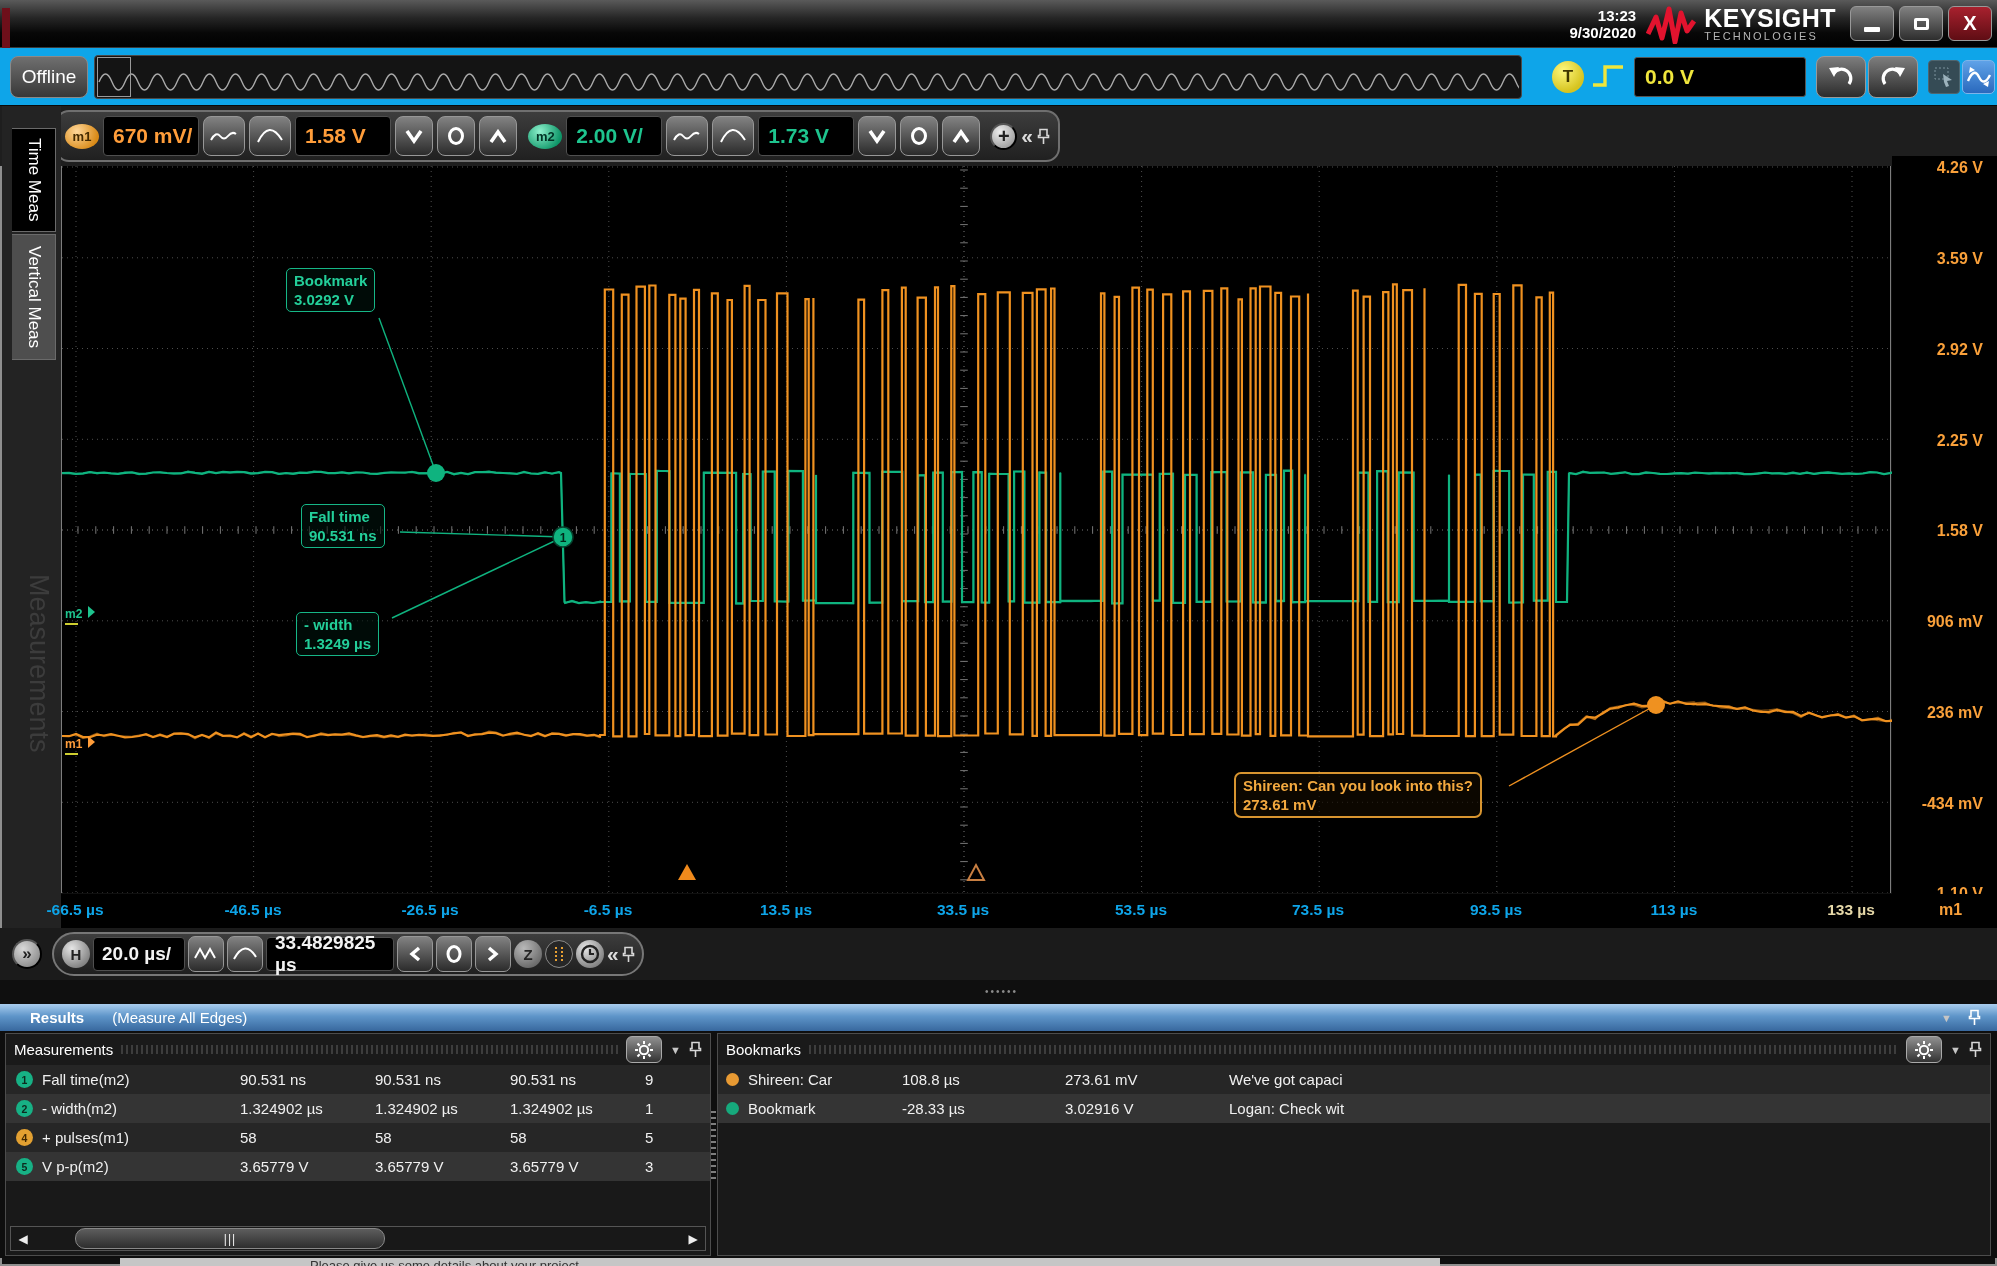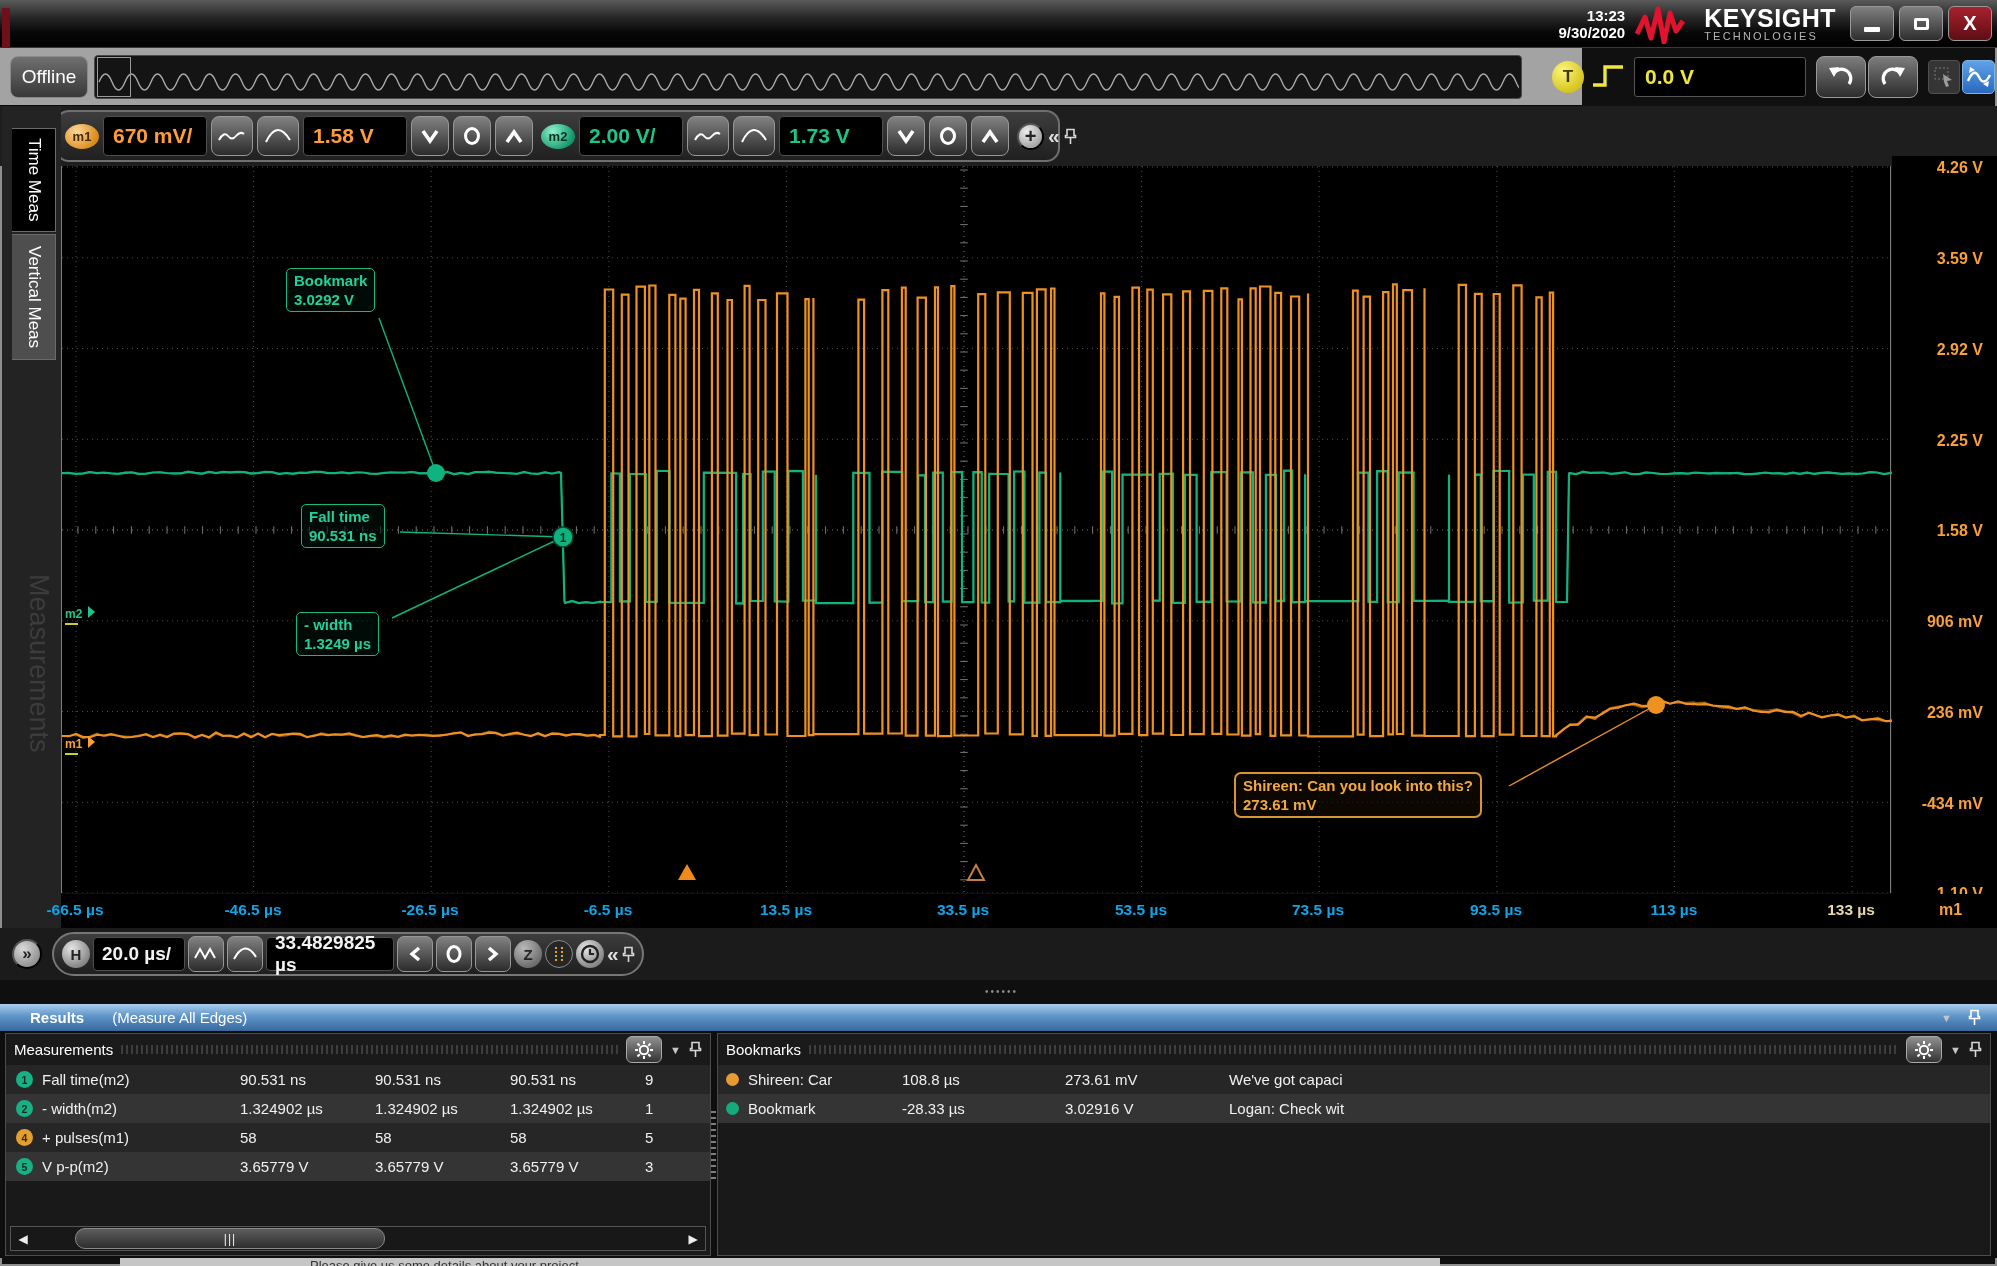--- a/index.html
+++ b/index.html
@@ -9,31 +9,31 @@
   .abs{position:absolute}
   .cc{display:flex;align-items:center;justify-content:center}
 
   
   .menubar{left:0;top:0;width:1997px;height:48px;background:linear-gradient(#5a5a5a,#262626 38%,#070707 70%,#000);
            display:flex;align-items:center;border-bottom:1px solid #3a3a3a}
   .redstrip{left:2px;top:8px;width:8px;height:48px;background:#6e0f1a}
   .menu-items{display:flex;gap:27px;padding-left:36px;font-size:18px;color:#fff}
   .menu-items span{cursor:default}
   .clockblk{margin-left:auto;text-align:right;font-size:15px;font-weight:bold;color:#fff;line-height:17px;padding-right:10px}
-  .brand{display:flex;align-items:center;gap:15px;padding-right:14px}
+  .brand{display:flex;align-items:center;gap:4px;padding-right:14px}
   .brandtxt .k1{font-size:25px;font-weight:800;color:#fff;letter-spacing:.5px;line-height:24px}
   .brandtxt .k2{font-size:11px;color:#b5b5b5;letter-spacing:2.2px}
   .winbtn{width:44px;height:35px;border-radius:6px;border:1px solid #999;background:linear-gradient(#808080,#2e2e2e);
           margin-right:5px;color:#fff}
   .winbtn.close{background:linear-gradient(#a8212e,#5f0d14);font-weight:800;font-size:20px}
   .minbar{width:16px;height:5px;background:#fff;border-radius:1px;margin-top:12px}
   .maxsq{width:15px;height:12px;border:3px solid #fff;border-radius:2px}
 
   
-  .statusbar{left:0;top:48px;width:1582px;height:58px;background:#a3a3a3;border-bottom:1px solid #0a0a0a}
+  .statusbar{left:0;top:48px;width:1997px;height:58px;background:#0ea5e9;border-bottom:1px solid #0a0a0a}
   .offline-btn{left:10px;top:8px;width:78px;height:42px;border-radius:8px;border:1px solid #8a8a8a;
                background:linear-gradient(#6f6f6f,#383838);color:#fff;font-size:19px}
   .squiggle{left:94px;top:7px;width:1428px;height:44px;background:#141414;border:1px solid #4a4a4a;border-radius:4px;overflow:hidden}
   .sqsel{left:2px;top:1px;width:34px;height:40px;border:1px solid #9a9a9a}
   .tcirc{left:1552px;top:13px;width:32px;height:32px;border-radius:50%;
          background:radial-gradient(circle at 35% 30%,#fdf77e,#d6c41f 70%);color:#403700;font-weight:800;font-size:17px}
   .stepicon{left:1590px;top:13px}
   .trig-input{left:1634px;top:9px;width:172px;height:40px;background:#000;border:1px solid #555;border-radius:3px;
               color:#f0e63c;font-size:21px;font-weight:700;padding-left:10px;display:flex;align-items:center}
   .sqbtn{width:50px;height:42px;border-radius:8px;border:1px solid #999;background:linear-gradient(#7d7d7d,#2c2c2c)}
@@ -44,21 +44,21 @@
 
   
   .chstrip{left:0;top:106px;width:1997px;height:60px;background:#1e1e1e}
   .chbar{left:55px;top:4px;width:1005px;height:52px;border:2px solid #6f6f6f;border-radius:14px;
          background:linear-gradient(#3d3d3d,#202020);display:flex;align-items:center;gap:4px;padding:0 8px}
   .badge{width:34px;height:25px;border-radius:50%;font-weight:800;font-size:13px;flex:none}
   .badge.m1{background:radial-gradient(circle at 35% 30%,#ffd79a,#d98a17 75%);color:#452a00}
   .badge.m2{background:radial-gradient(circle at 35% 30%,#8ef0cc,#0e9668 75%);color:#013325}
   .vin{height:40px;background:#000;border:1px solid #4f4f4f;border-radius:4px;display:flex;align-items:center;
        padding-left:9px;font-size:21px;font-weight:700;flex:none}
-  .vin.w1{width:104px}
+  .vin.w1{width:96px}
   .c-m1{color:#ff9d3a}.c-m2{color:#1ec48e}
   .chbtn{width:38px;height:40px;border-radius:8px;border:1px solid #979797;background:linear-gradient(#828282,#2b2b2b);flex:none}
   .chbtn.wv{width:42px}
   .pluscirc{width:27px;height:27px;border-radius:50%;background:radial-gradient(circle at 35% 30%,#eee,#8a8a8a);
             color:#222;font-size:20px;font-weight:700;flex:none}
   .chev{color:#dcdcdc;font-size:21px;font-weight:700;flex:none;line-height:20px}
 
   
   .sidecol{left:2px;top:106px;width:59px;height:822px;background:#232323}
   .vtab{left:10px;width:44px;writing-mode:vertical-rl;display:flex;align-items:center;justify-content:center;

